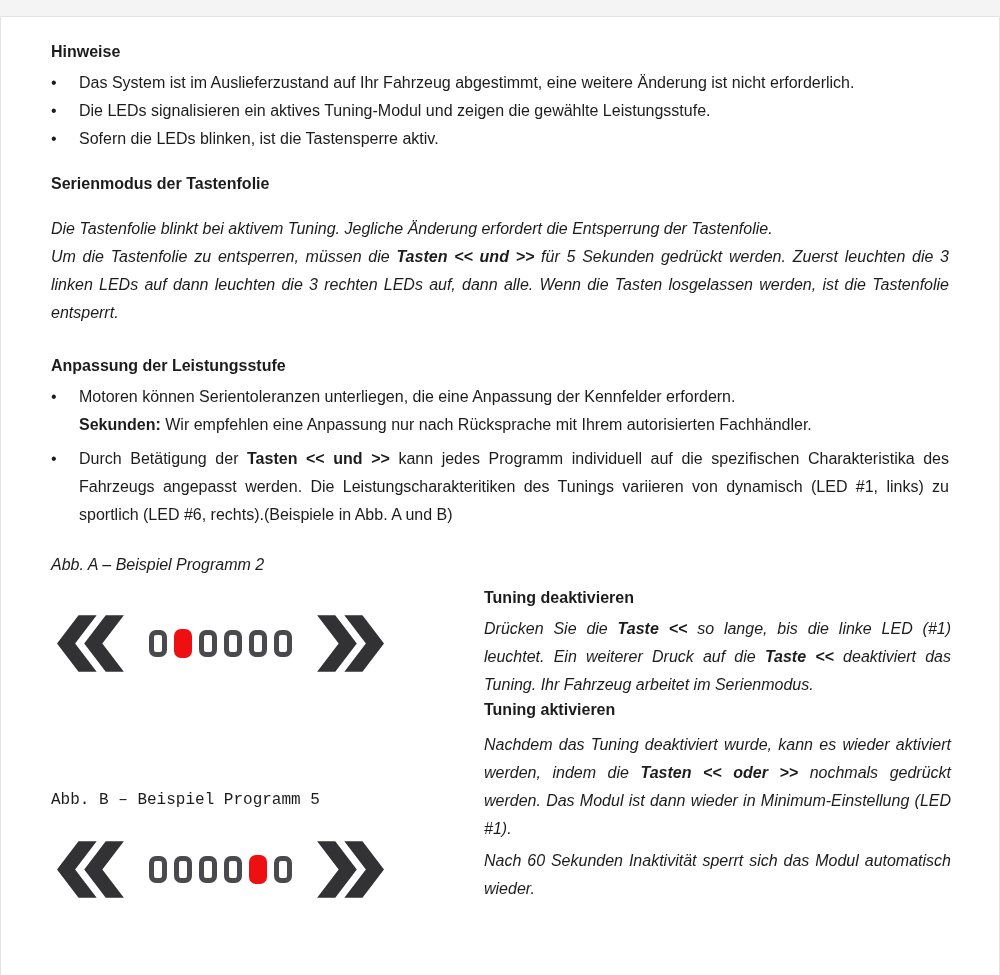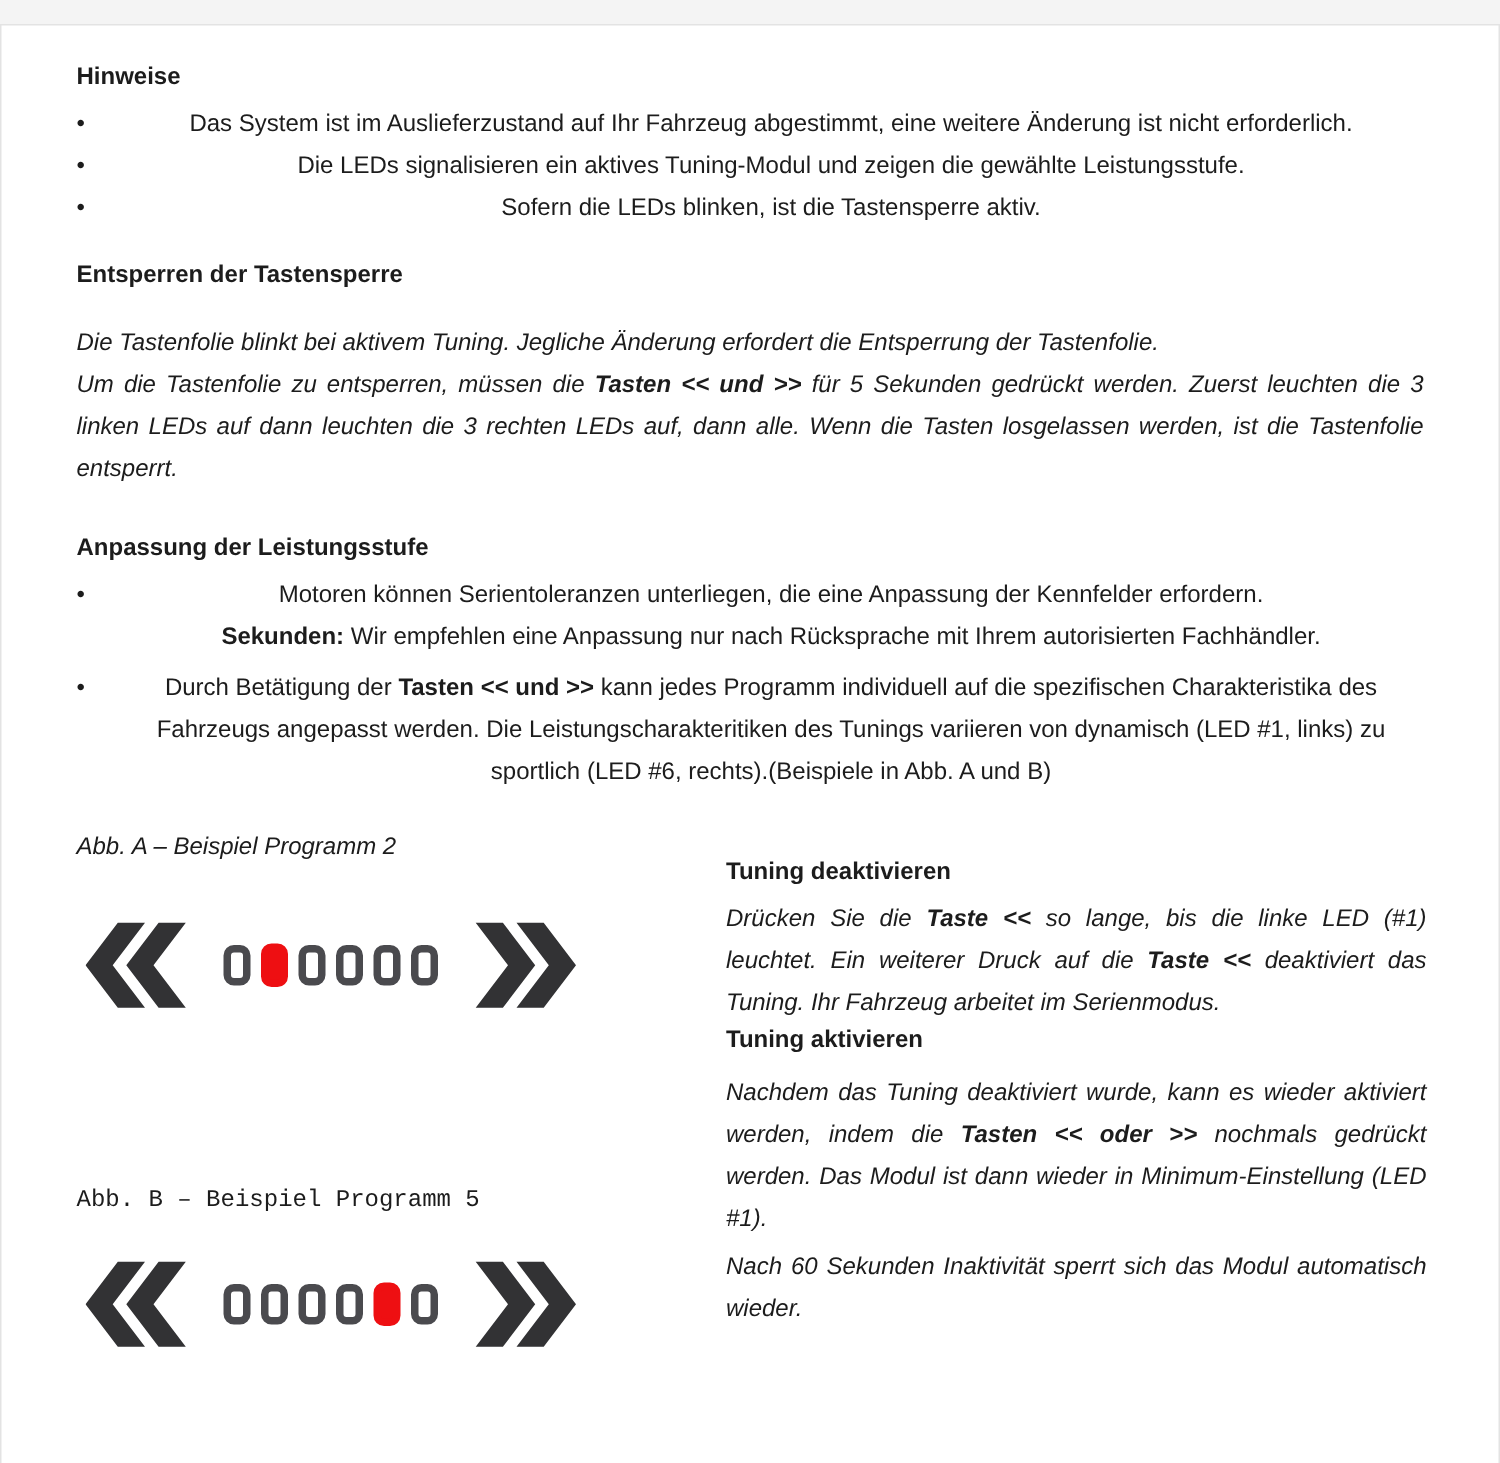--- a/index.html
+++ b/index.html
@@ -26,21 +26,21 @@
     line-height: 22px;
     font-weight: 700;
     margin: 0 0 6px 0;
   }
   p { margin: 0; font-style: italic; }
   .b { font-weight: 700; }
   .just { text-align: justify; }
 
   .bullet-item { display: flex; }
   .bullet-glyph { flex: 0 0 28px; width: 28px; }
-  .bullet-text { flex: 1; text-align: center; }
+  .bullet-text { flex: 1; }
 
   .h-entsperren { margin-top: 20px; }
   .para-first  { margin-top: 20px; }
   .h-anpassung { margin-top: 28px; }
   .ab1 { margin-top: 6px; }
   .ab2 { margin-top: 6px; }
 
   .figures-area { position: relative; margin-top: 22px; height: 395px; }
   .caption-a { position: absolute; top: 0;    left: 0; font-style: italic; }
   .fig-a     { position: absolute; top: 60px; left: 6px; }
@@ -56,21 +56,21 @@
     border: 5px solid var(--led-border, #4a4a4e);
     border-radius: 7px;
     background: #ffffff;
   }
   .led-on {
     border-color: var(--led-active, #ee0f12);
     background: var(--led-active, #ee0f12);
     height: 29px;
   }
 
-  .right-col { position: absolute; top: 20px; left: 433px; width: 467px; }
+  .right-col { position: absolute; top: 36px; left: 433px; width: 467px; }
   .right-col h2 { margin: 0; }
   .rc-p1 { margin-top: 6px; }
   .rc-p2 { margin-top: 10px; }
   .rc-h2 { margin-top: 8px; }
   .rc-p3 { margin-top: 10px; }
   .rc-p4 { margin-top: 4px; }
 </style>
 </head>
 <body>
 
@@ -86,21 +86,21 @@
     <div class="bullet-item">
       <span class="bullet-glyph">•</span>
       <div class="bullet-text">Die LEDs signalisieren ein aktives Tuning-Modul und zeigen die gewählte Leistungsstufe.</div>
     </div>
     <div class="bullet-item">
       <span class="bullet-glyph">•</span>
       <div class="bullet-text">Sofern die LEDs blinken, ist die Tastensperre aktiv.</div>
     </div>
   </div>
 
-  <h2 class="h-entsperren">Entsperren der Tastensperre</h2>
+  <h2 class="h-entsperren">Serienmodus der Tastenfolie</h2>
 
   <p class="para-first">Die Tastenfolie blinkt bei aktivem Tuning. Jegliche Änderung erfordert die Entsperrung der Tastenfolie.</p>
   <p class="just"><span>Um die Tastenfolie zu entsperren, müssen die </span><span class="b">Tasten &lt;&lt; und &gt;&gt;</span><span> für 5 Sekunden gedrückt werden. Zuerst leuchten die 3 linken LEDs auf dann leuchten die 3 rechten LEDs auf, dann alle. Wenn die Tasten losgelassen werden, ist die Tastenfolie entsperrt.</span></p>
 
   <h2 class="h-anpassung">Anpassung der Leistungsstufe</h2>
 
   <div>
     <div class="bullet-item ab1">
       <span class="bullet-glyph">•</span>
       <div class="bullet-text">

